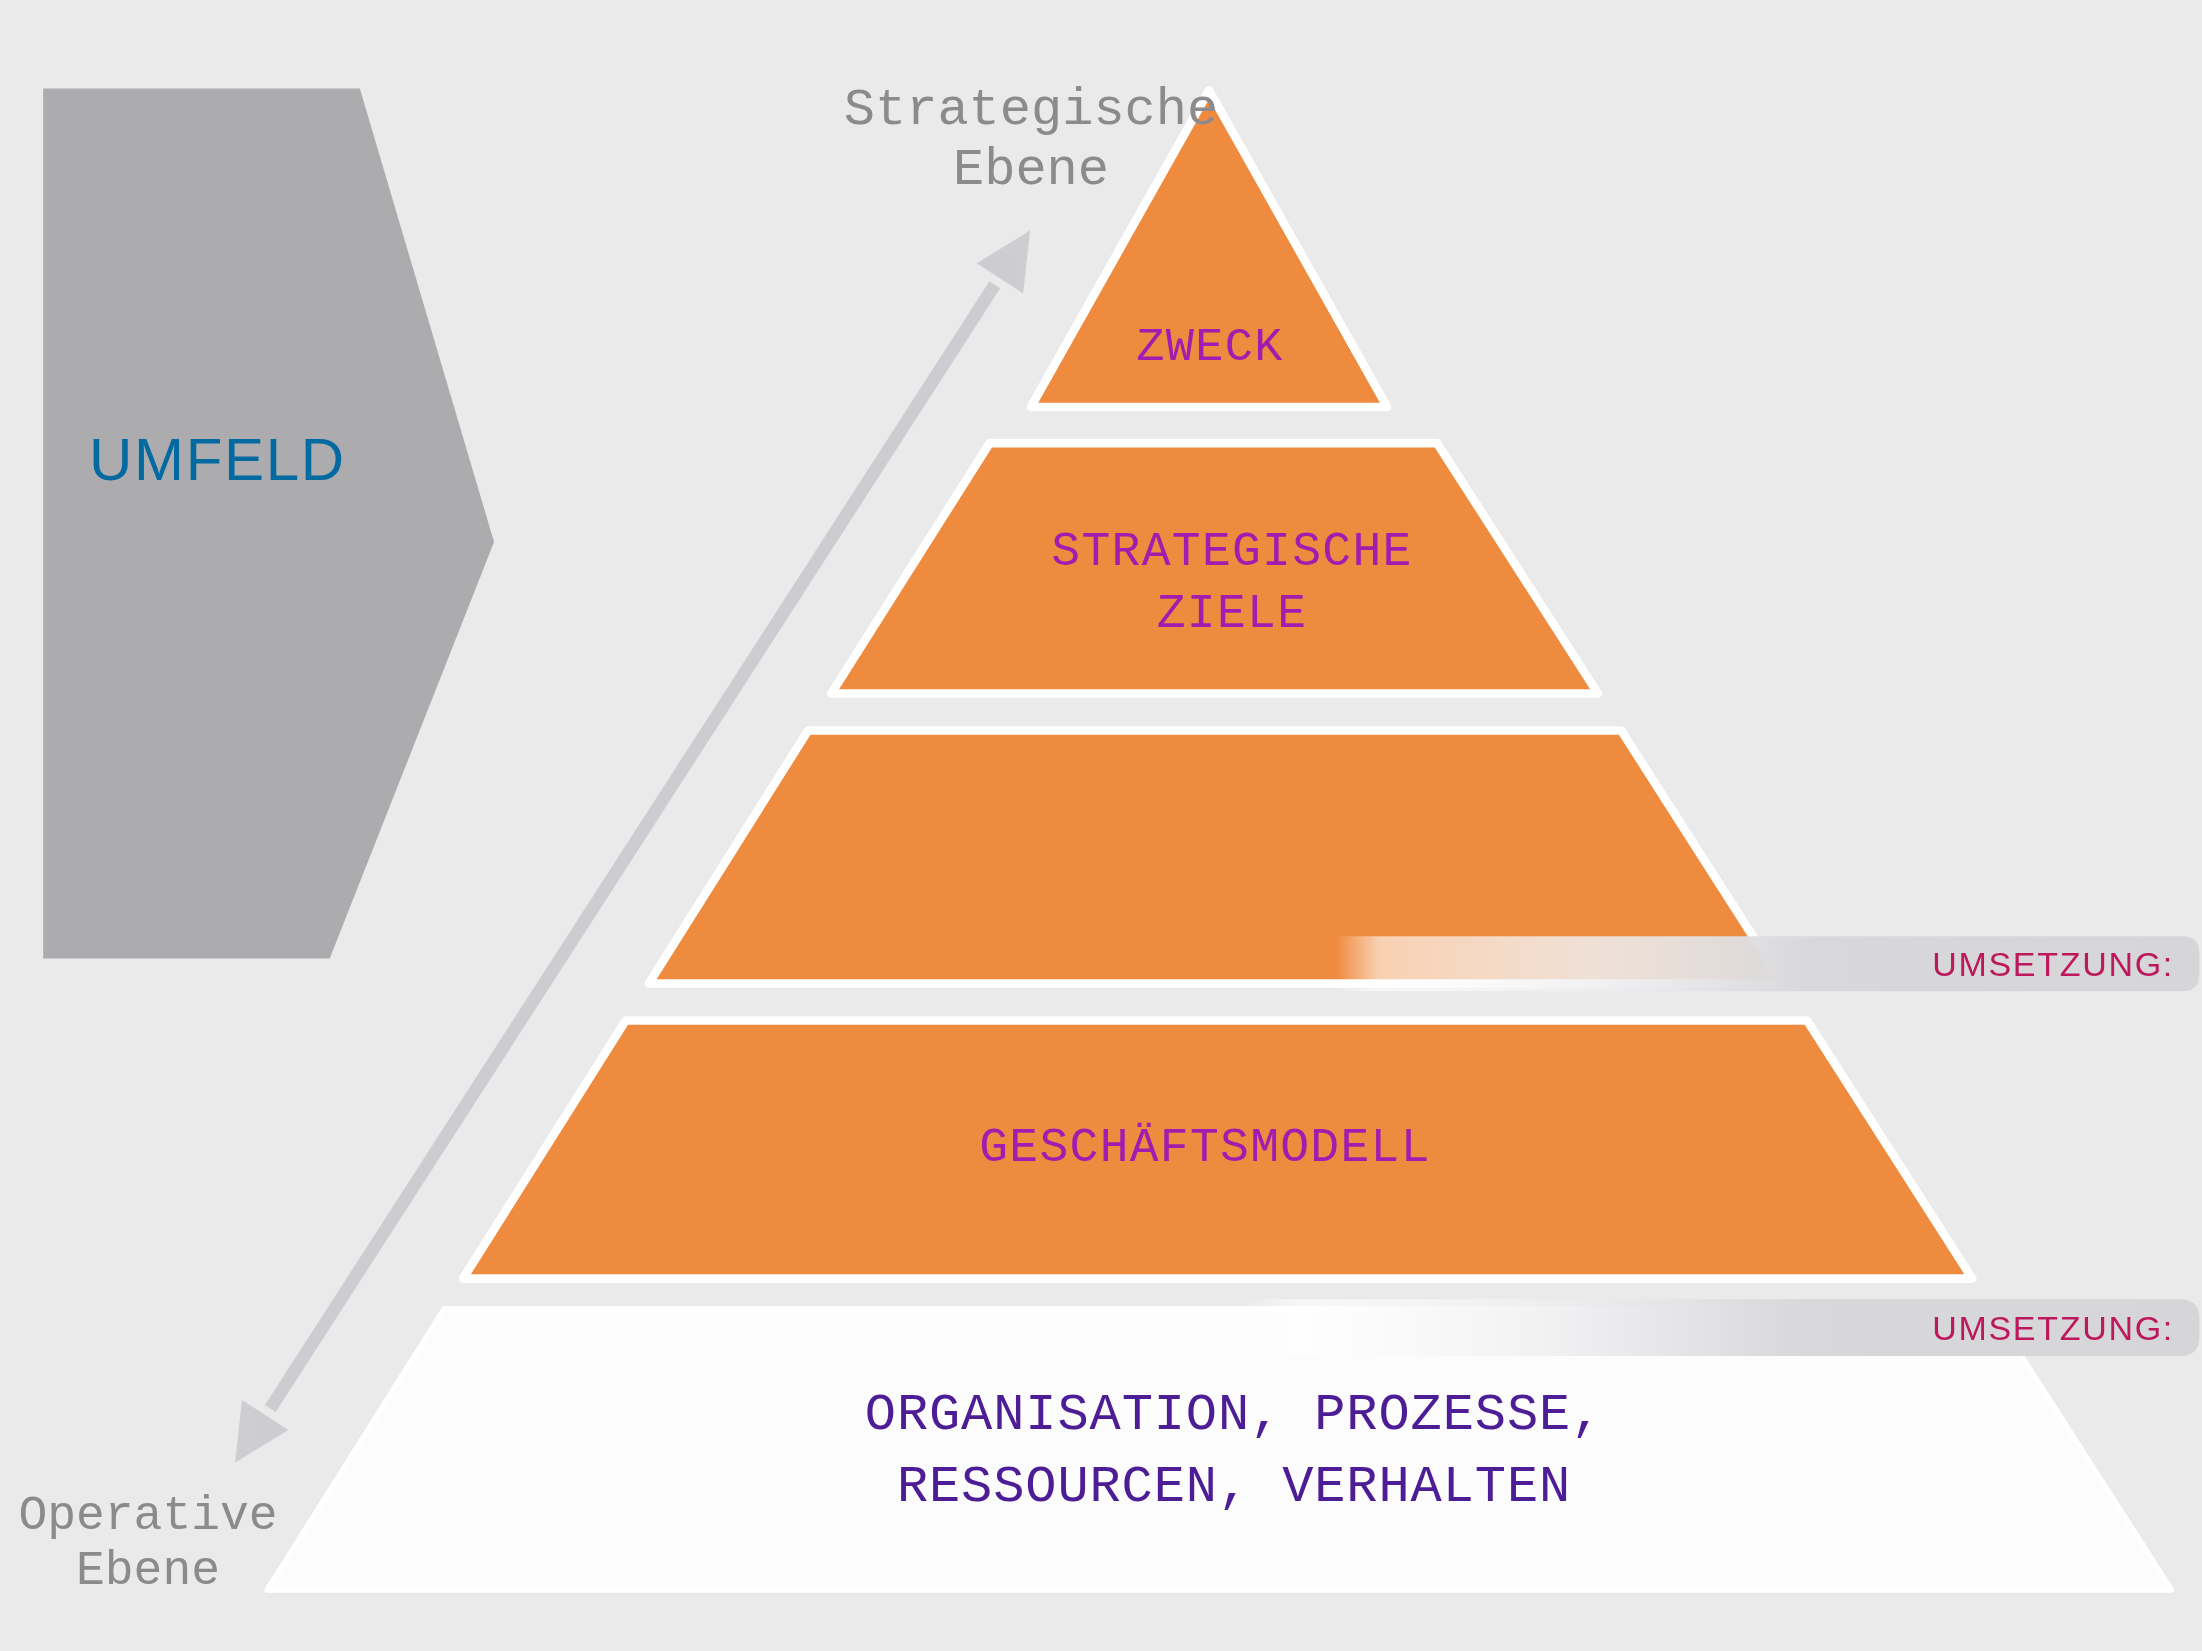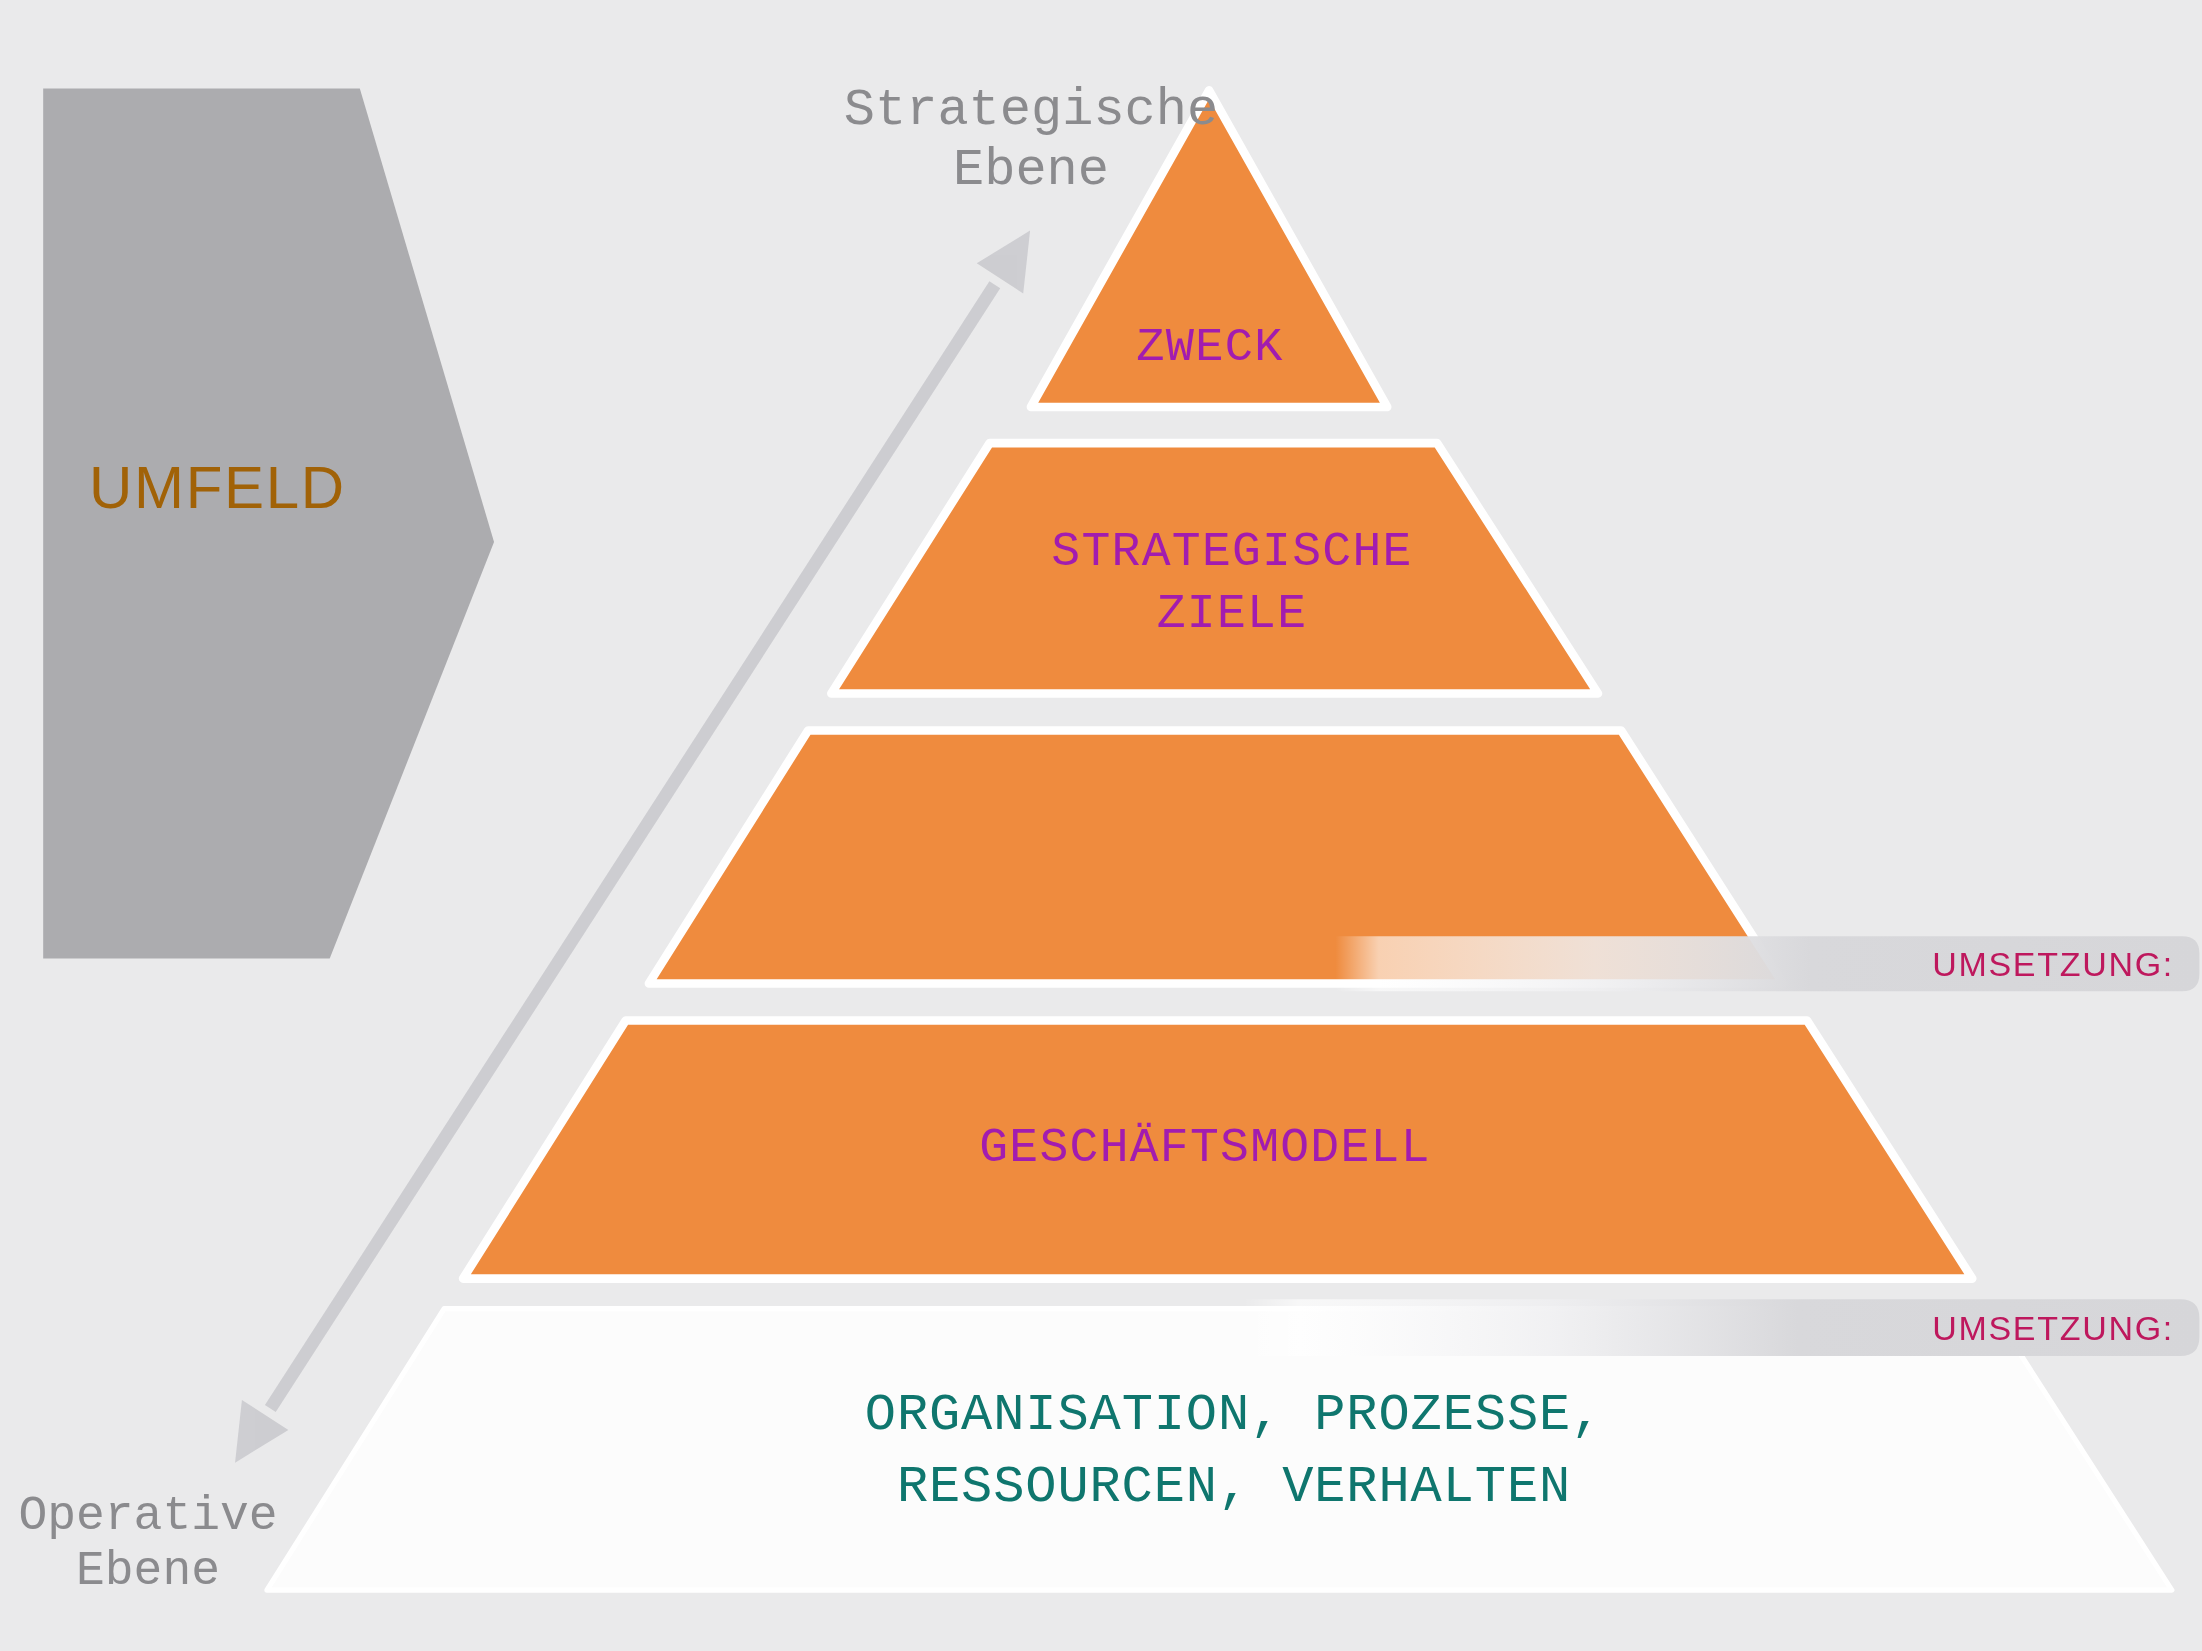--- a/index.html
+++ b/index.html
@@ -34,41 +34,40 @@
     letter-spacing: 1.3px;
     line-height: 62px;
     font-weight: 400;
   }
   .zweck-label   { left: 1210px; top: 348px; font-size: 47px; line-height: 52px; }
   .ziele-label   { left: 1232px; top: 583px; }
   .strategie-label { left: 1205px; top: 862px; }
   .modell-label  { left: 1205px; top: 1148px; }
   .org-label {
     left: 1234px; top: 1452px;
-    color: #0f766e;
+    color: #4c1d95;
     font-size: 52px;
     line-height: 72px;
     letter-spacing: 0.9px;
   }
   .axis-label {
     color: #8B8B8E;
     font-weight: 400;
   }
   .axis-top    { left: 1031px; top: 141px; font-size: 52px; line-height: 60px; }
   .axis-bottom { left: 148px;  top: 1544px; font-size: 48px; line-height: 55px; }
   .umfeld-title {
     position: absolute;
     left: 89px; top: 427px;
     transform: none;
-    color: #a16207;
+    color: #0369a1;
     font-size: 60px;
     line-height: 65px;
     letter-spacing: 1.7px;
     white-space: pre-line;
-    margin-top: 28px;
   }
   .umfeld-sub {
     position: absolute;
     left: 90px; top: 518px;
     transform: none;
     color: #FFFFFF;
     font-size: 24px;
     line-height: 33px;
     white-space: pre-line;
     text-align: left;

